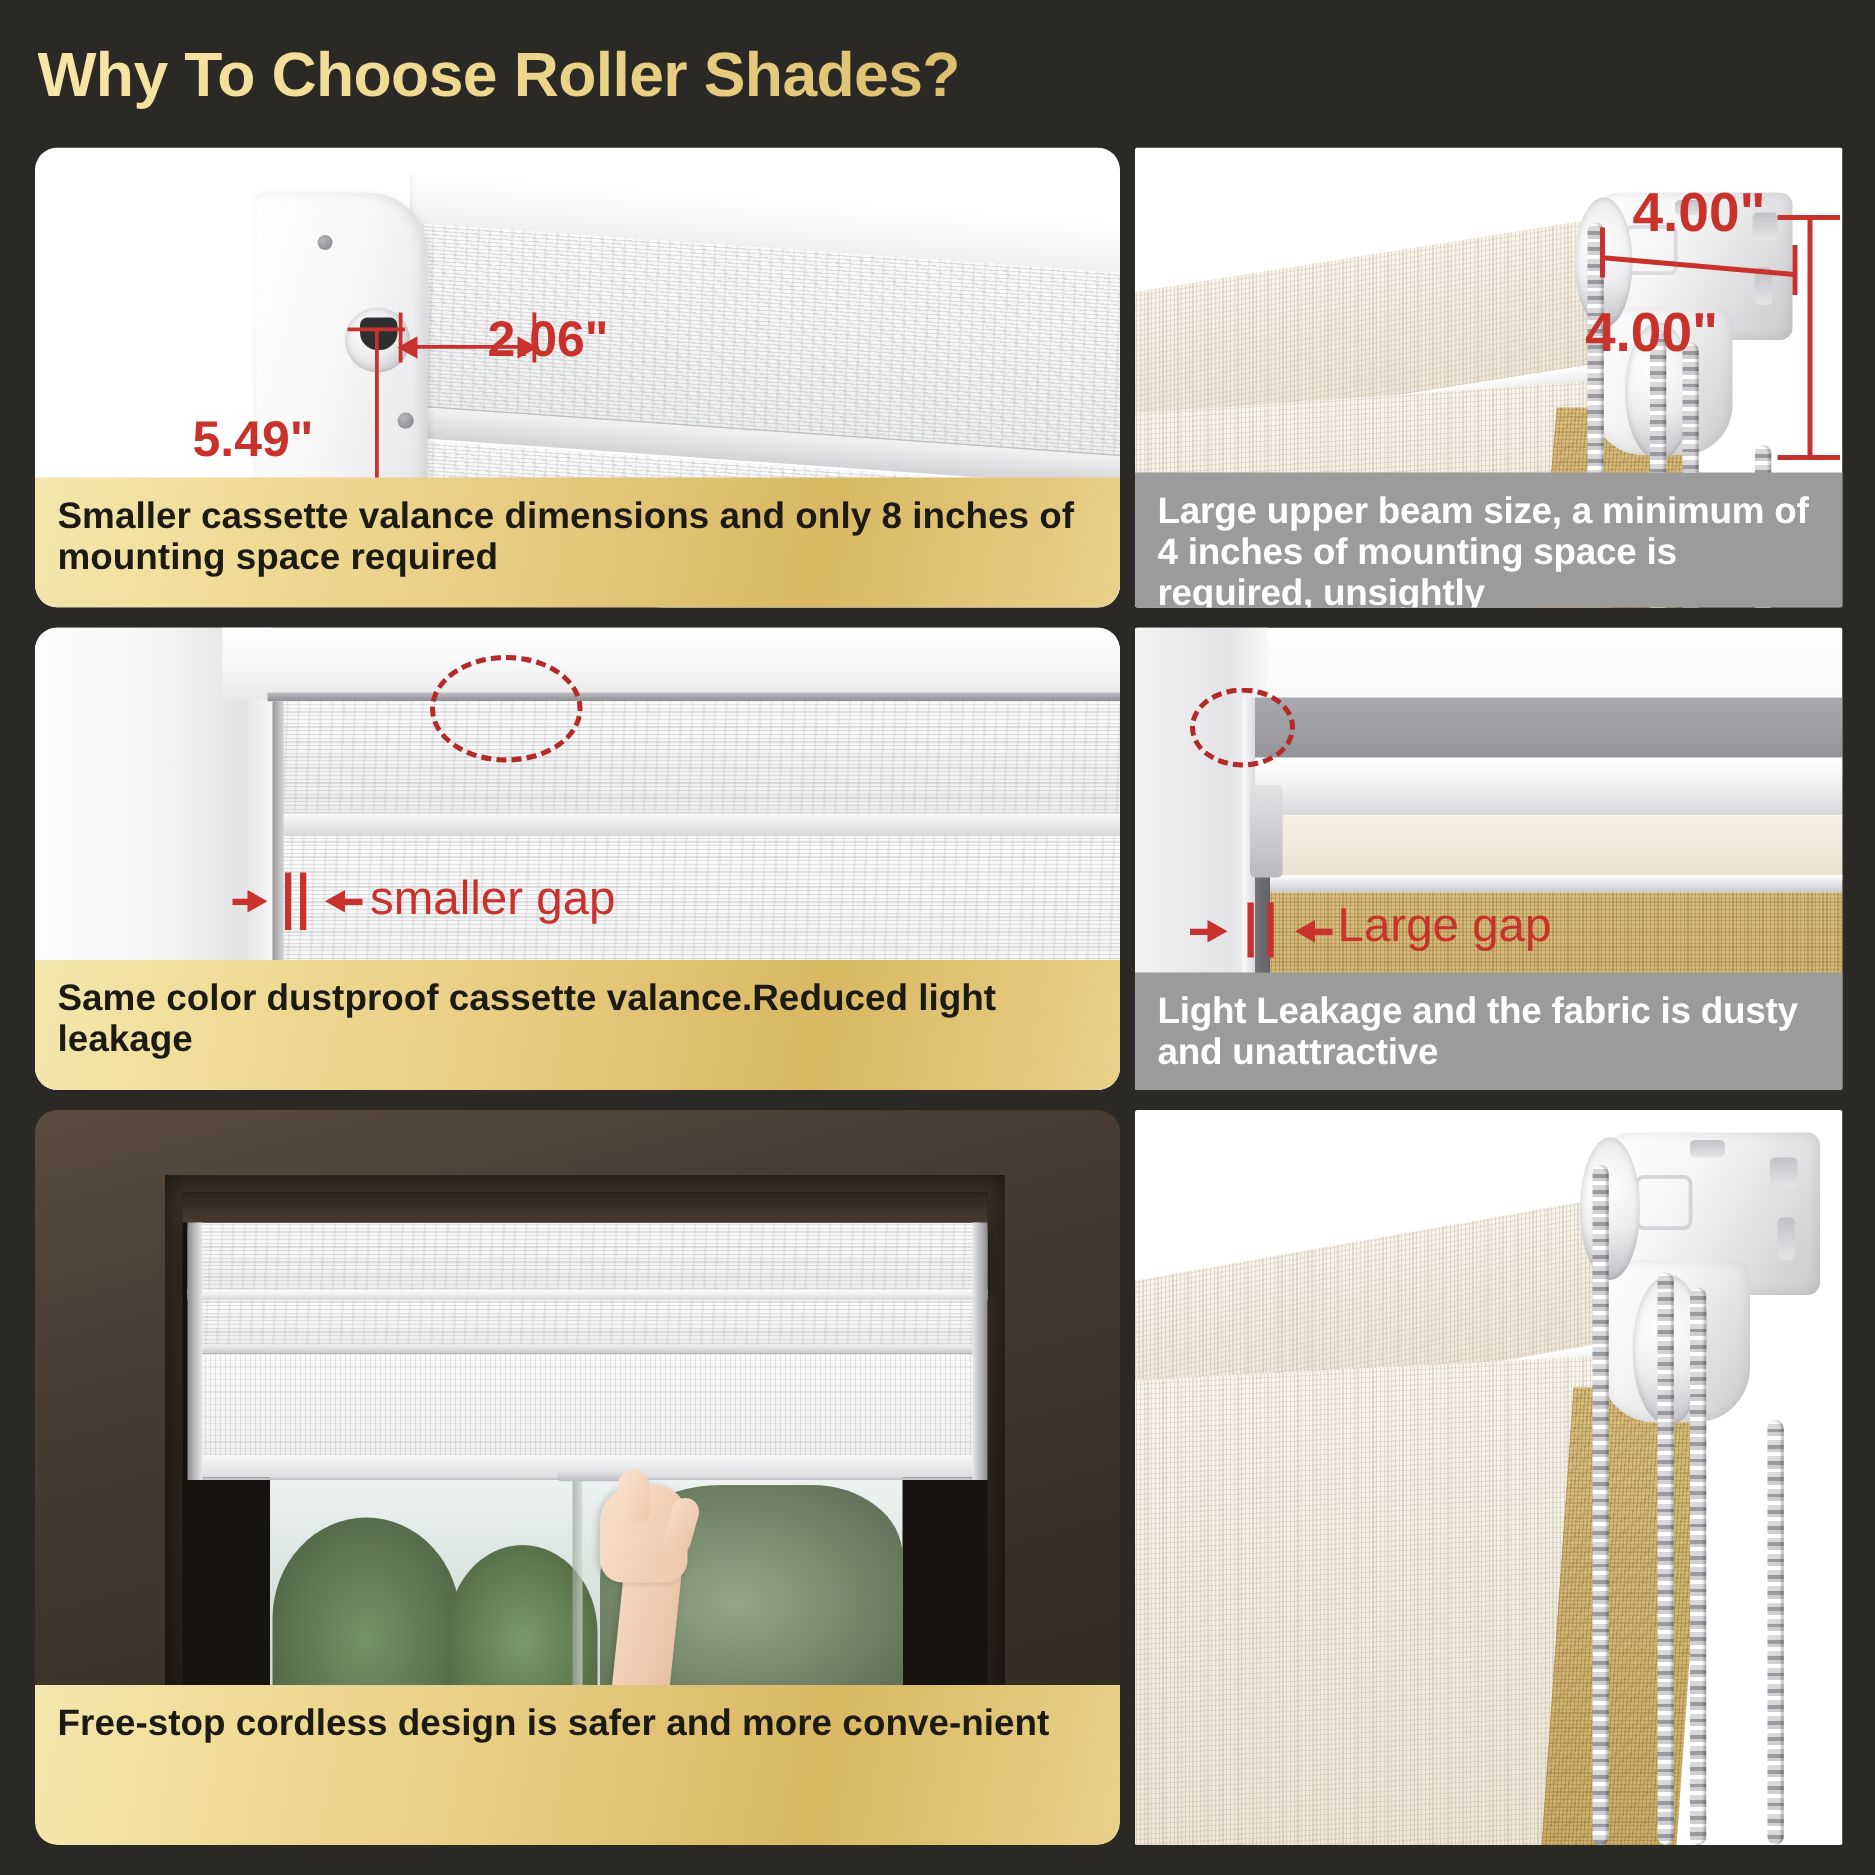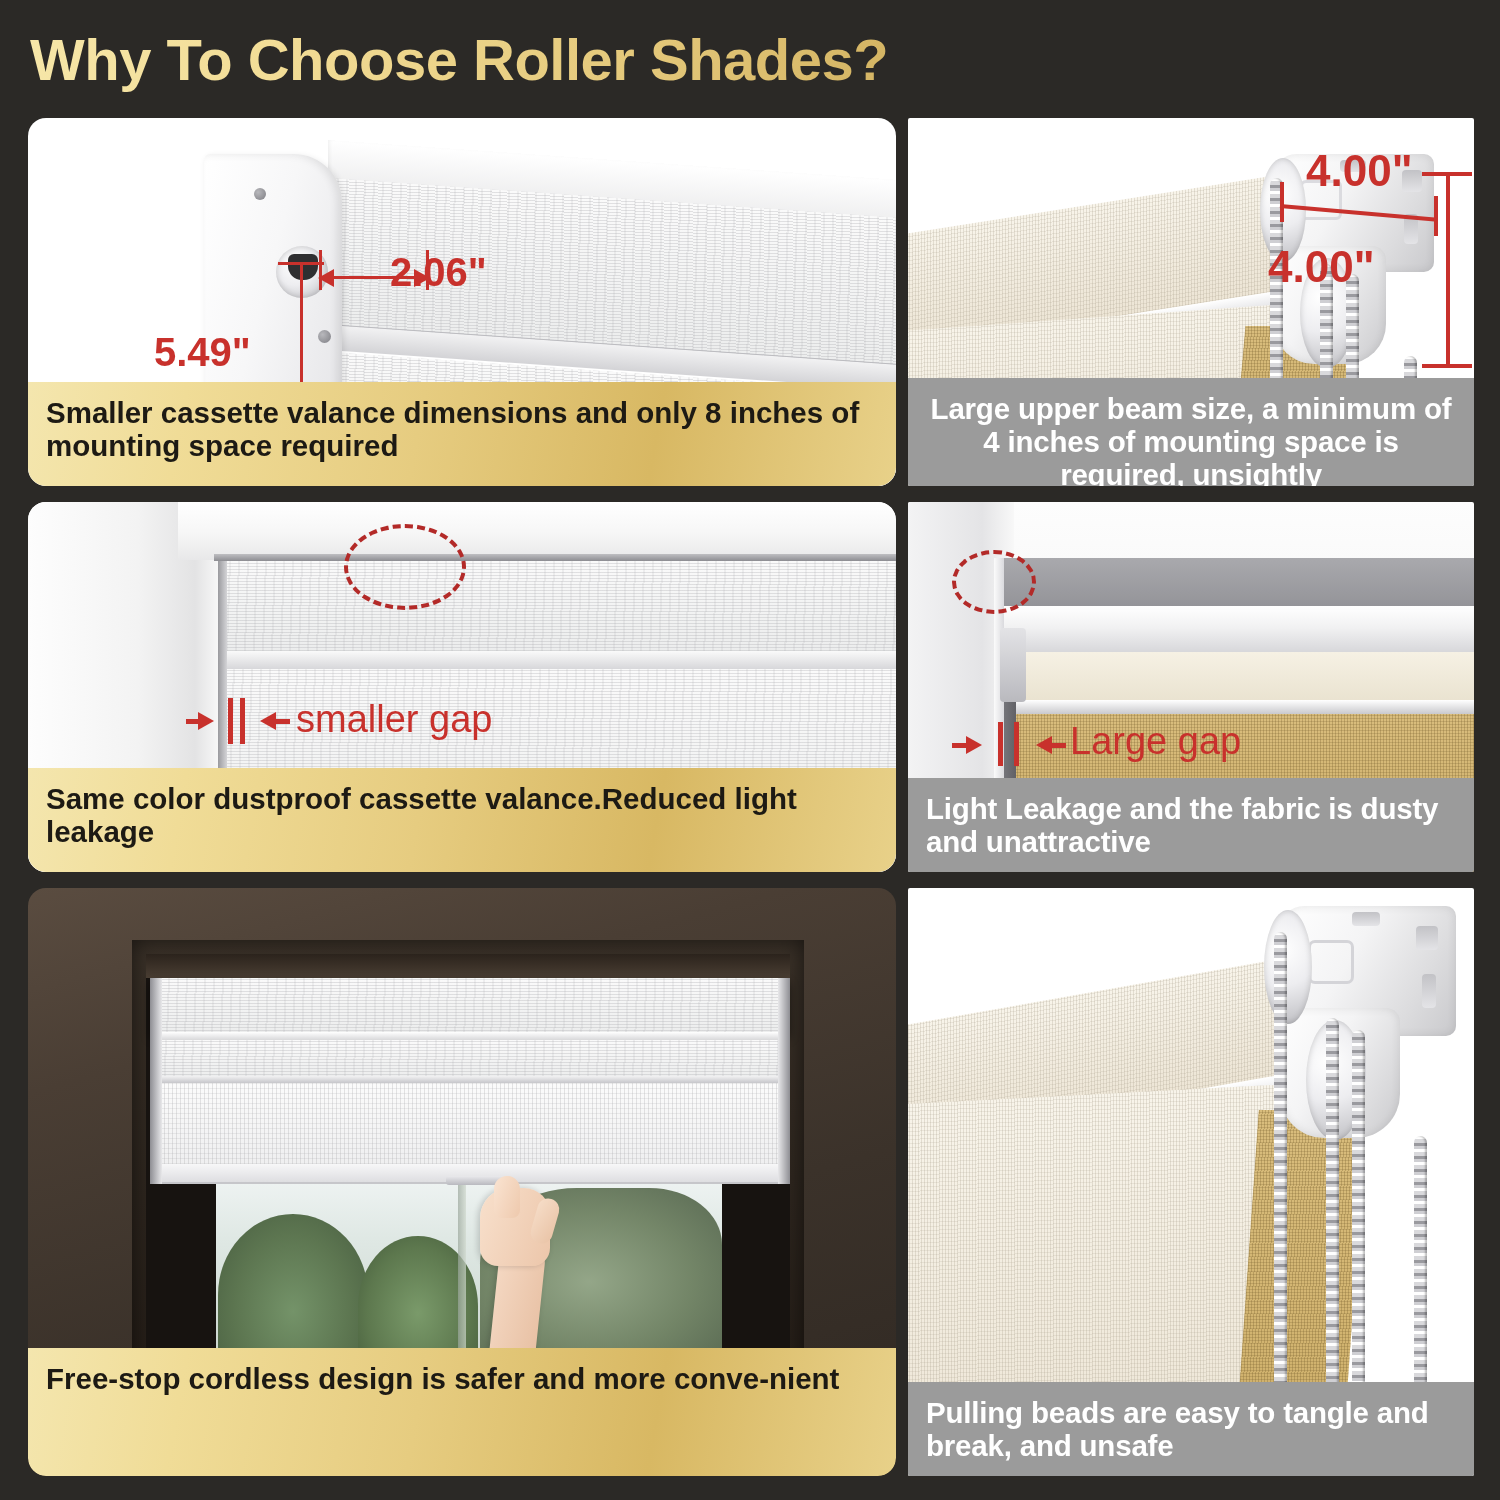--- a/index.html
+++ b/index.html
@@ -13,21 +13,21 @@
     position: relative;
     width: 1500px; height: 1500px;
     background: #2b2926;
   }
 
   
   #title {
     position: absolute;
     left: 30px; top: 20px;
     width: 1200px; height: 80px;
-    font-size: 58px;
+    font-size: 50px;
     font-weight: bold;
     letter-spacing: -0.5px;
     line-height: 80px;
     background: linear-gradient(95deg,#f6e6a8 0%,#f2dc95 22%,#e3c779 52%,#cfae5c 78%,#bb9a46 100%);
     -webkit-background-clip: text;
     background-clip: text;
     color: transparent;
     -webkit-text-fill-color: transparent;
     white-space: nowrap;
   }
@@ -229,21 +229,21 @@
       <div class="rline" style="left:372px; top:64px; width:4px; height:40px;"></div>
       <div class="rline" style="left:526px; top:78px; width:4px; height:40px;"></div>
       <div class="rtxt" style="left:398px; top:28px; font-size:44px;">4.00"</div>
 
       <div class="rline" style="left:538px; top:54px; width:4px; height:196px;"></div>
       <div class="rline" style="left:514px; top:54px; width:50px; height:4px;"></div>
       <div class="rline" style="left:514px; top:246px; width:50px; height:4px;"></div>
       <div class="rtxt" style="left:360px; top:124px; font-size:44px;">4.00"</div>
     </div>
 
-    <div class="cap grey" style="height:108px;text-align:center;">Large upper beam size, a minimum of 4 inches of mounting space is required, unsightly</div>
+    <div class="cap grey" style="height:108px;">Large upper beam size, a minimum of 4 inches of mounting space is required, unsightly</div>
   </div>
 
   <div class="panel right" style="left:908px; top:502px; width:566px; height:370px;">
     <div class="photo">
       <div class="bgsoft"></div>
 
       <div style="position:absolute; left:0; top:0; width:106px; height:100%;
                   background:linear-gradient(90deg,#f3f3f4,#e4e4e6 70%,#f8f8f8 100%);"></div>
 
       <div style="position:absolute; left:96px; top:56px; width:470px; height:62px;
@@ -413,16 +413,15 @@
 
       <div class="roller-disc" style="left:356px; top:22px; width:48px; height:114px;"></div>
       <div class="roller-disc" style="left:398px; top:132px; width:58px; height:120px;"></div>
 
       <div class="bead" style="left:366px; top:44px; height:544px;"></div>
       <div class="bead" style="left:418px; top:130px; height:458px;"></div>
       <div class="bead" style="left:444px; top:142px; height:446px;"></div>
       <div class="bead" style="left:506px; top:248px; height:340px;"></div>
     </div>
 
-    <div class="cap grey" style="height:94px;">Pulling beads are easy to tangle and break, and unsafe</div>
   </div>
 
 </div>
 
 </body></html>

